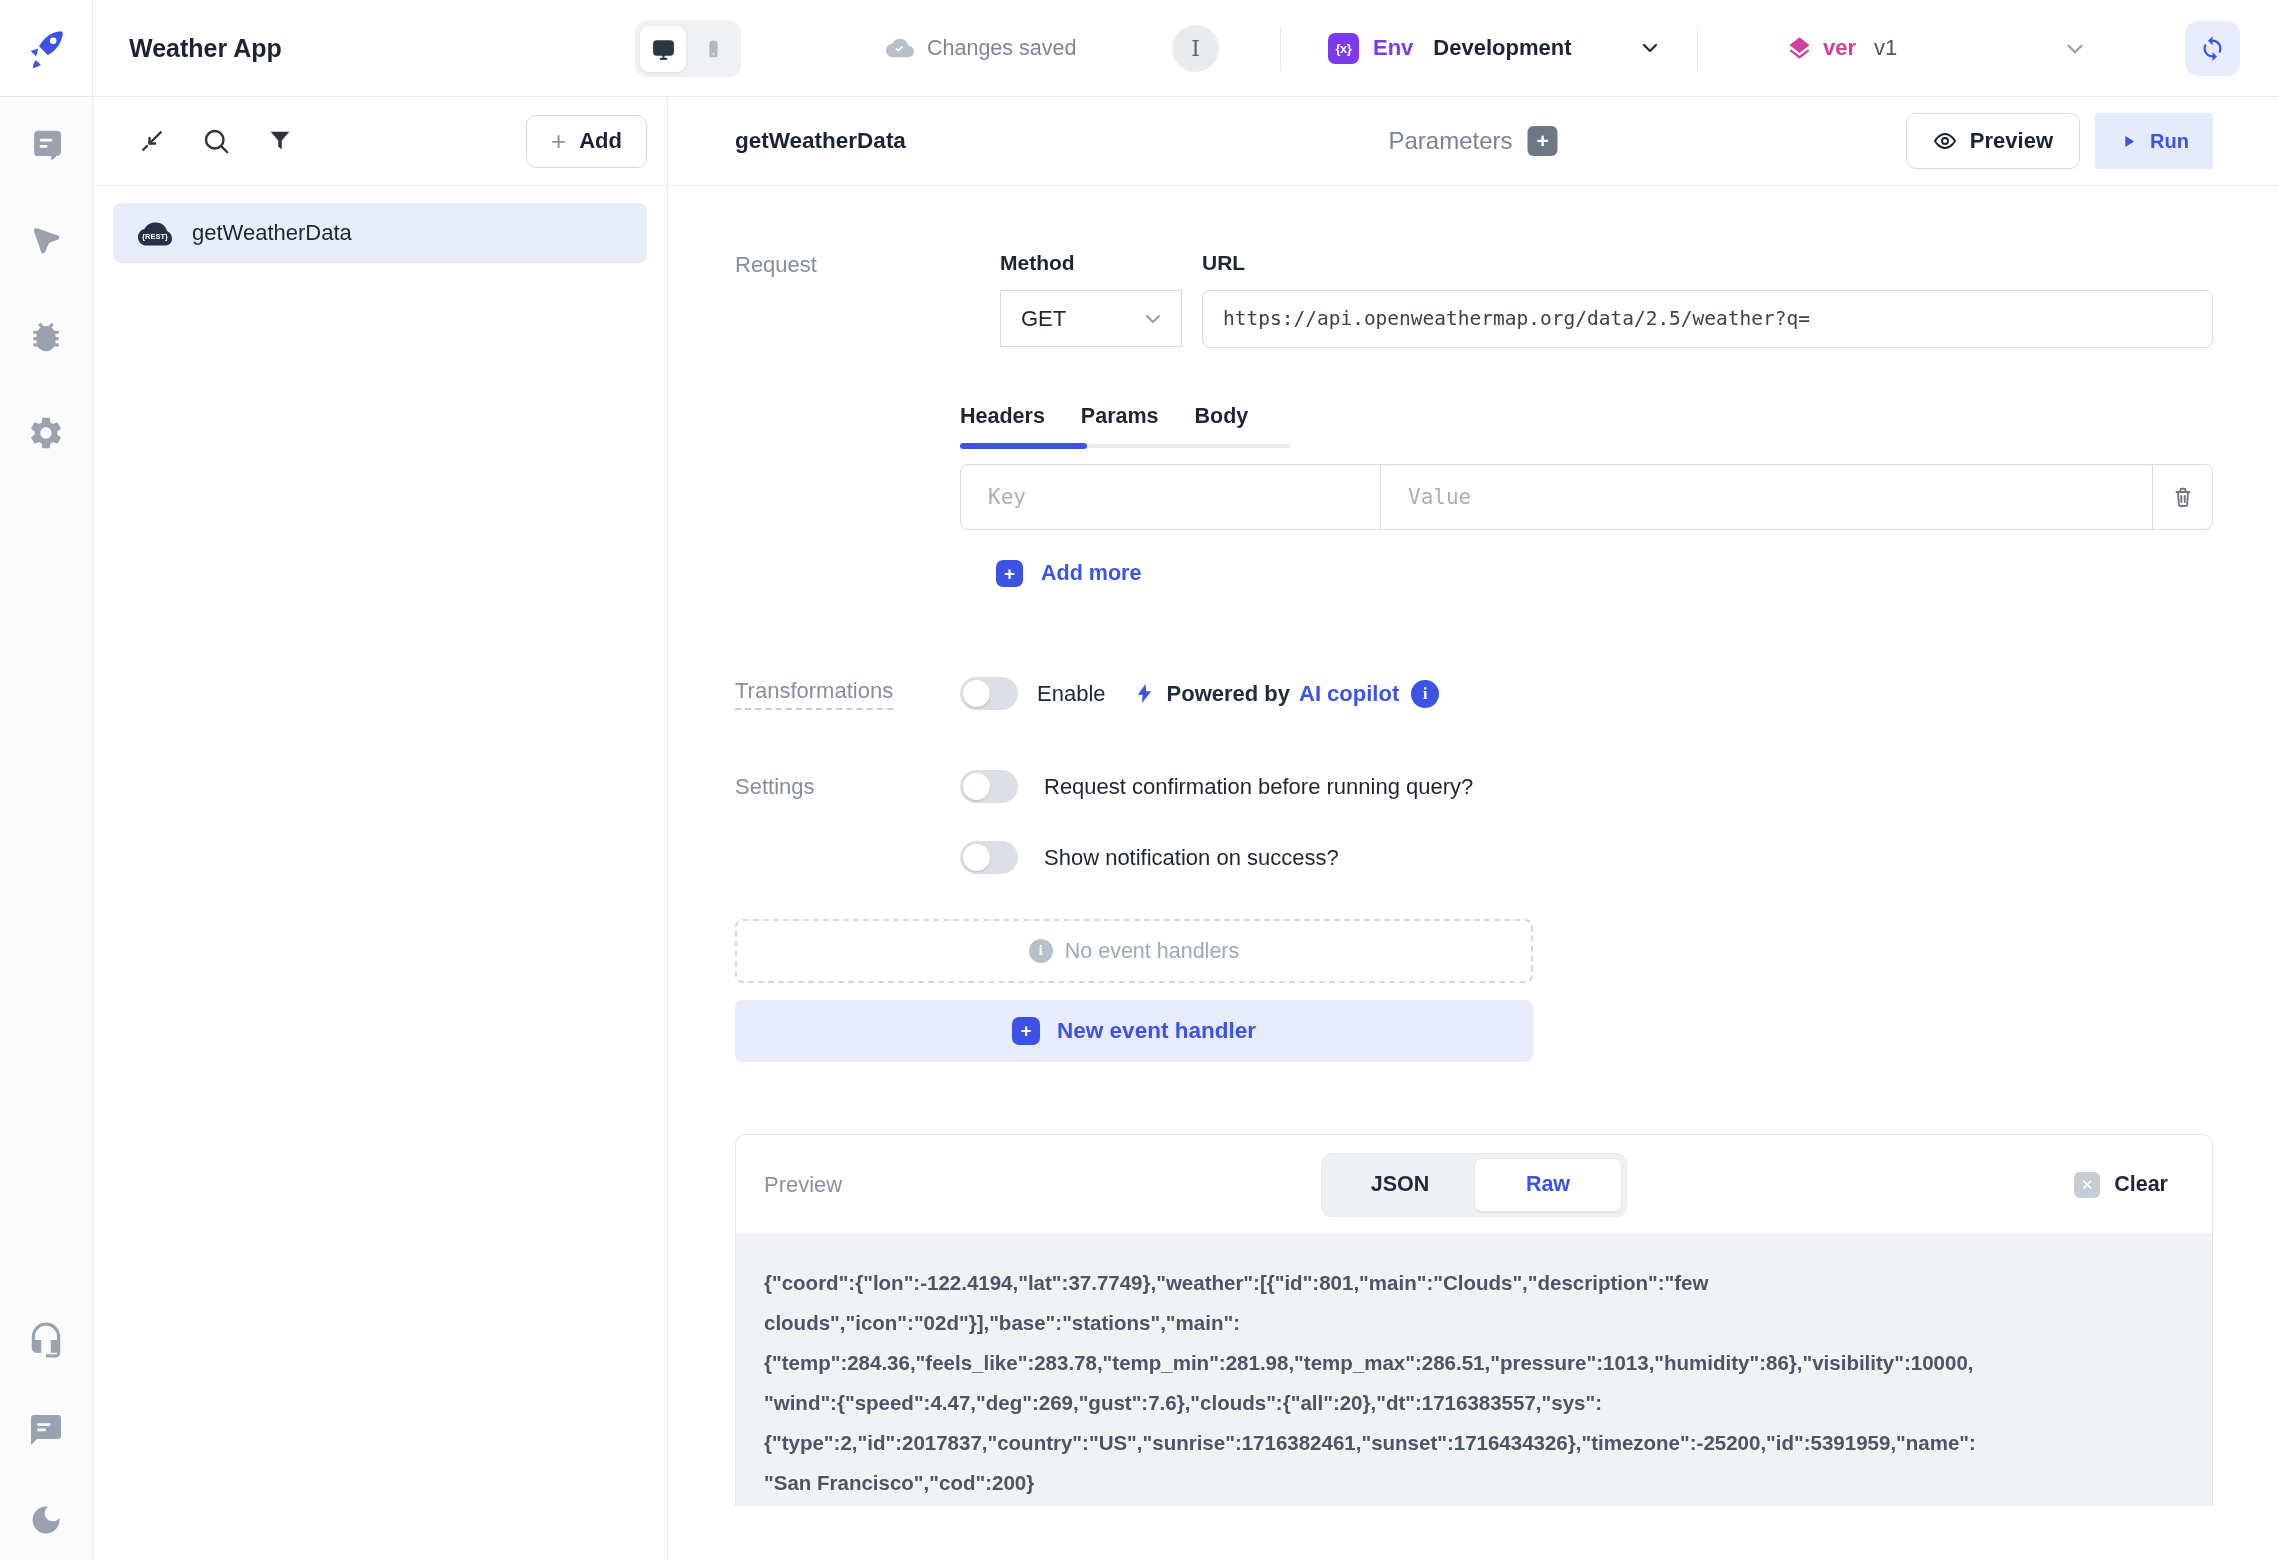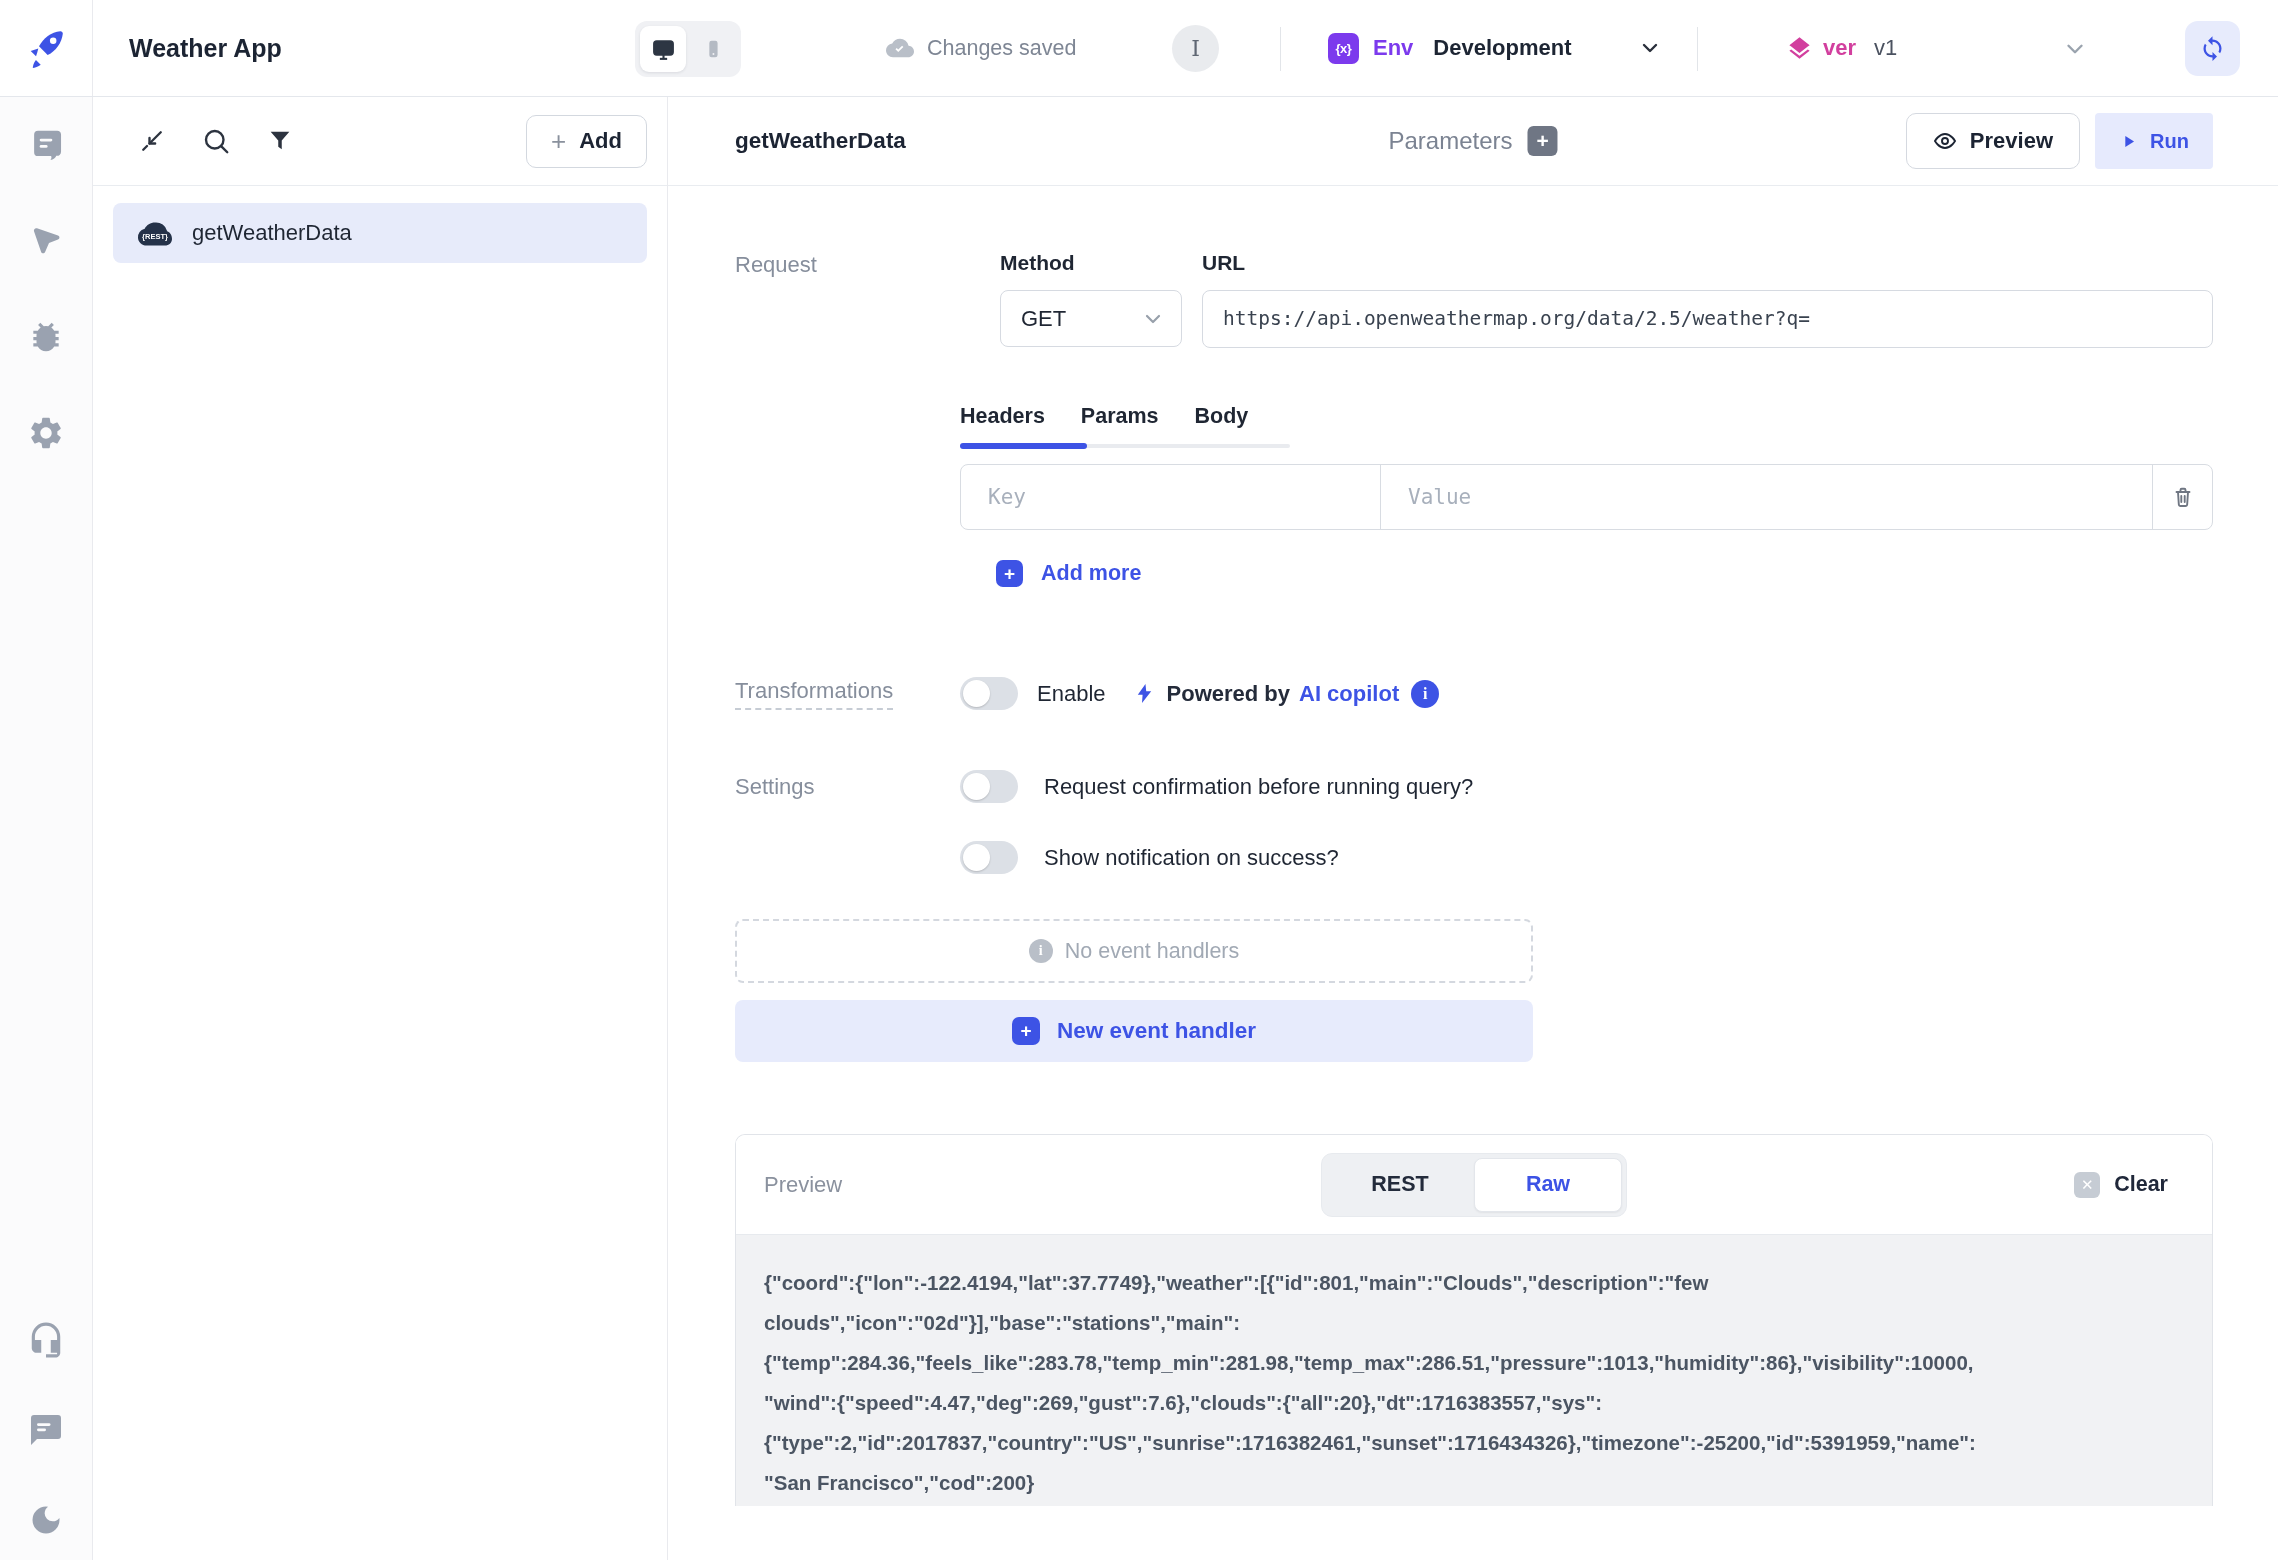--- a/index.html
+++ b/index.html
@@ -99,21 +99,21 @@
   .content { flex:1; padding:0 65px 0 67px; overflow:hidden; }
   .section { display:flex; }
   .section-label { width:225px; flex:0 0 225px; font-size:22px; color:#868e9c; }
   .controls { flex:1; min-width:0; }
 
   .request-section { margin-top:64px;gap:40px; }
   .req-fields { display:flex; }
   .field-label { font-size:21px; font-weight:600; color:#1f2633;
     margin-bottom:14px; line-height:26px; }
   .method-block { width:182px; margin-right:20px; flex:0 0 182px; }
-  .select-box { height:57px; border:1.5px solid #d6dae1; border-radius:8px;
+  .select-box { height:57px; border:1.5px solid #d6dae1; border-radius:0;
     display:flex; align-items:center; justify-content:space-between;
     padding:0 16px 0 20px; cursor:pointer; background:#fff; }
   .select-value { font-size:22px; color:#1f2633; }
   .url-block { flex:1; min-width:0; }
   .url-input { height:58px; border:1.5px solid #d6dae1; border-radius:8px;
     padding:8px 20px 0 20px; overflow:hidden;
     font-family:"DejaVu Sans Mono", monospace; font-size:19.5px; color:#39424f;
     line-height:39px; white-space:nowrap; cursor:text; }
 
   .tabs-section { margin-top:56px; }
@@ -528,21 +528,21 @@
               <span class="plus-badge sm">+</span>
               <span class="new-event-label">New event handler</span>
             </button>
           </div>
         </div>
 
         <div class="preview-panel">
           <div class="preview-header">
             <span class="preview-title">Preview</span>
             <div class="segmented">
-              <div class="seg">REST</div>
+              <div class="seg">JSON</div>
               <div class="seg active">Raw</div>
             </div>
             <div class="clear-wrap">
               <span class="x-badge">✕</span>
               <span class="clear-label">Clear</span>
             </div>
           </div>
           <div class="preview-body">
             <div class="raw-line">{"coord":{"lon":-122.4194,"lat":37.7749},"weather":[{"id":801,"main":"Clouds","description":"few</div>
             <div class="raw-line">clouds","icon":"02d"}],"base":"stations","main":</div>

